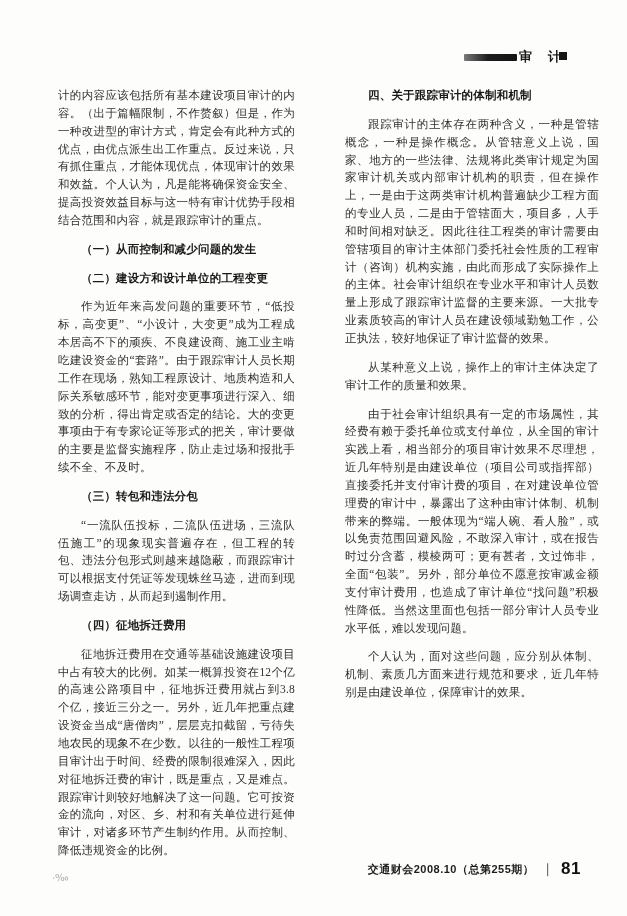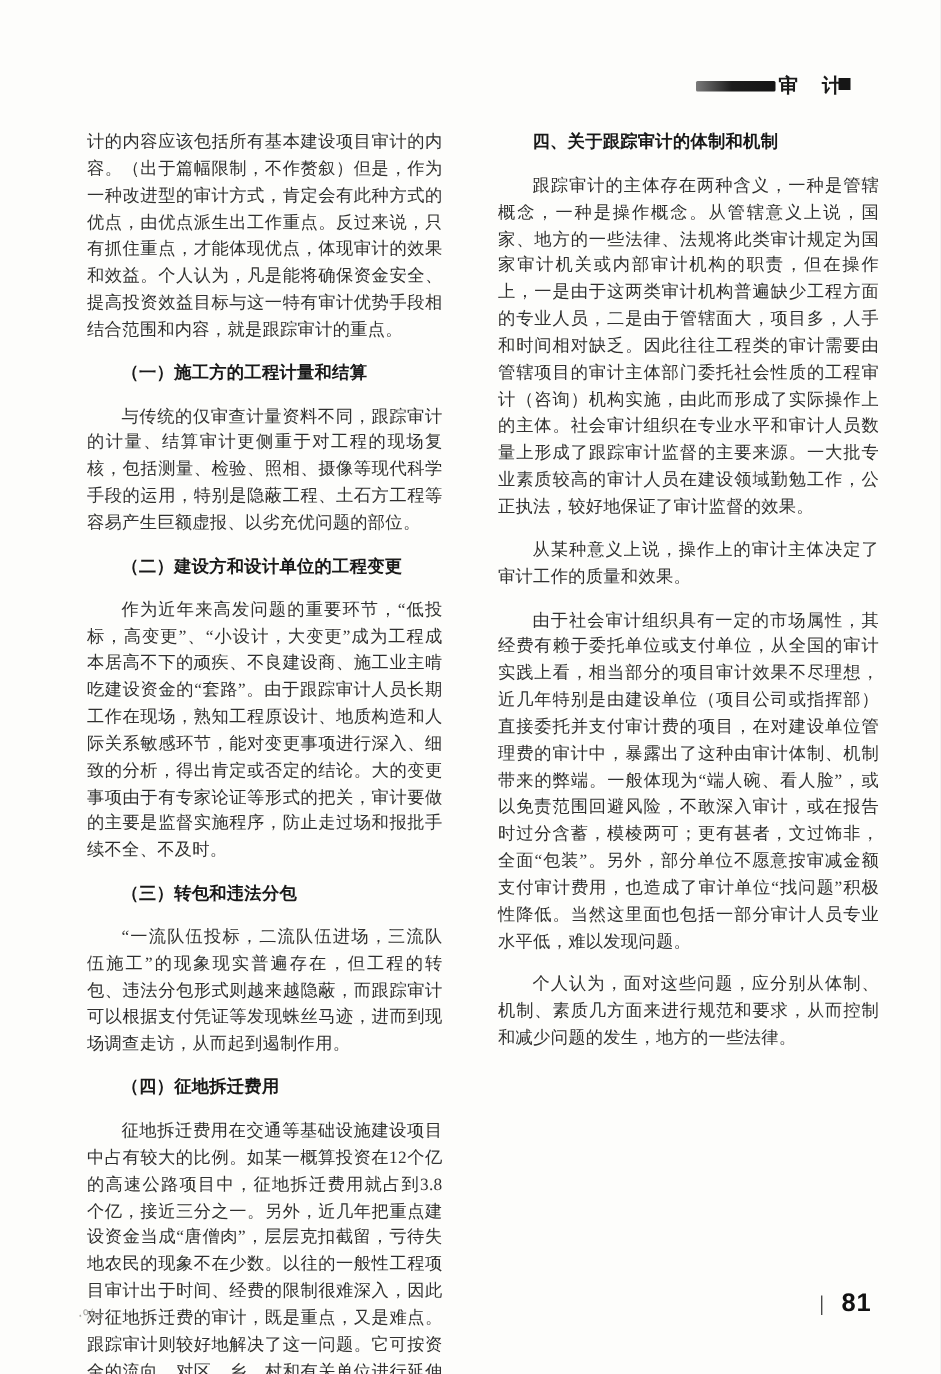--- a/index.html
+++ b/index.html
@@ -27,21 +27,21 @@
   .header-square{
     position:absolute;left:559px;top:4px;width:8px;height:8px;background:#161616;
   }
   
   .col{
     position:absolute;top:76px;
     font-size:11.5px;line-height:17.85px;letter-spacing:0.2px;
     color:#30302f;text-align:justify;
   }
   .col-left{left:47px;width:259px;}
-  .col-right{left:321px;width:276px;}
+  .col-right{left:334px;width:276px;}
   .col p{margin:11px;text-indent:2em;}
   .col p.cont{text-indent:0;}
   .col p.h{font-weight:bold;color:#191919;}
   
   .footer{
     position:absolute;top:857px;right:46px;height:24px;
     display:flex;align-items:center;gap:7px;
     font-family:"Liberation Sans","DejaVu Sans",sans-serif;
   }
   .footer .journal{font-size:11px;font-weight:bold;color:#1d1d1d;letter-spacing:0.5px;}
@@ -61,38 +61,38 @@
 
   <div class="header">
     <span class="header-bar"></span>
     <span class="header-char c1">审</span>
     <span class="header-char c2">计</span>
     <span class="header-square"></span>
   </div>
 
   <div class="col col-left">
     <p class="cont">计的内容应该包括所有基本建设项目审计的内容。（出于篇幅限制，不作赘叙）但是，作为一种改进型的审计方式，肯定会有此种方式的优点，由优点派生出工作重点。反过来说，只有抓住重点，才能体现优点，体现审计的效果和效益。个人认为，凡是能将确保资金安全、提高投资效益目标与这一特有审计优势手段相结合范围和内容，就是跟踪审计的重点。</p>
-    <p class="h">（一）施工方的工程计量和结算</p>
-    <p>与传统的仅审查计量资料不同，跟踪审计的计量、结算审计更侧重于对工程的现场复核，包括测量、检验、照相、摄像等现代科学手段的运用，特别是隐蔽工程、土石方工程等容易产生巨额虚报、以劣充优问题的部位。</p>
+    <p class="h">（一）从而控制和减少问题的发生</p>
     <p class="h">（二）建设方和设计单位的工程变更</p>
     <p>作为近年来高发问题的重要环节，“低投标，高变更”、“小设计，大变更”成为工程成本居高不下的顽疾、不良建设商、施工业主啃吃建设资金的“套路”。由于跟踪审计人员长期工作在现场，熟知工程原设计、地质构造和人际关系敏感环节，能对变更事项进行深入、细致的分析，得出肯定或否定的结论。大的变更事项由于有专家论证等形式的把关，审计要做的主要是监督实施程序，防止走过场和报批手续不全、不及时。</p>
     <p class="h">（三）转包和违法分包</p>
     <p>“一流队伍投标，二流队伍进场，三流队伍施工”的现象现实普遍存在，但工程的转包、违法分包形式则越来越隐蔽，而跟踪审计可以根据支付凭证等发现蛛丝马迹，进而到现场调查走访，从而起到遏制作用。</p>
     <p class="h">（四）征地拆迁费用</p>
     <p>征地拆迁费用在交通等基础设施建设项目中占有较大的比例。如某一概算投资在12个亿的高速公路项目中，征地拆迁费用就占到3.8个亿，接近三分之一。另外，近几年把重点建设资金当成“唐僧肉”，层层克扣截留，亏待失地农民的现象不在少数。以往的一般性工程项目审计出于时间、经费的限制很难深入，因此对征地拆迁费的审计，既是重点，又是难点。跟踪审计则较好地解决了这一问题。它可按资金的流向，对区、乡、村和有关单位进行延伸审计，对诸多环节产生制约作用。从而控制、降低违规资金的比例。</p>
   </div>
 
   <div class="col col-right">
     <p class="h">四、关于跟踪审计的体制和机制</p>
     <p>跟踪审计的主体存在两种含义，一种是管辖概念，一种是操作概念。从管辖意义上说，国家、地方的一些法律、法规将此类审计规定为国家审计机关或内部审计机构的职责，但在操作上，一是由于这两类审计机构普遍缺少工程方面的专业人员，二是由于管辖面大，项目多，人手和时间相对缺乏。因此往往工程类的审计需要由管辖项目的审计主体部门委托社会性质的工程审计（咨询）机构实施，由此而形成了实际操作上的主体。社会审计组织在专业水平和审计人员数量上形成了跟踪审计监督的主要来源。一大批专业素质较高的审计人员在建设领域勤勉工作，公正执法，较好地保证了审计监督的效果。</p>
     <p>从某种意义上说，操作上的审计主体决定了审计工作的质量和效果。</p>
     <p>由于社会审计组织具有一定的市场属性，其经费有赖于委托单位或支付单位，从全国的审计实践上看，相当部分的项目审计效果不尽理想，近几年特别是由建设单位（项目公司或指挥部）直接委托并支付审计费的项目，在对建设单位管理费的审计中，暴露出了这种由审计体制、机制带来的弊端。一般体现为“端人碗、看人脸”，或以免责范围回避风险，不敢深入审计，或在报告时过分含蓄，模棱两可；更有甚者，文过饰非，全面“包装”。另外，部分单位不愿意按审减金额支付审计费用，也造成了审计单位“找问题”积极性降低。当然这里面也包括一部分审计人员专业水平低，难以发现问题。</p>
-    <p>个人认为，面对这些问题，应分别从体制、机制、素质几方面来进行规范和要求，从而控制和减少问题的发生，地方的一些法律。</p>
+    <p>个人认为，面对这些问题，应分别从体制、机制、素质几方面来进行规范和要求，近几年特别是由建设单位，保障审计的效果。</p>
   </div>
 
   <div class="footer">
+    <span class="journal">交通财会2008.10（总第255期）</span>
     <span class="sep">｜</span>
     <span class="pagenum">81</span>
   </div>
 
   <div class="margin-mark">·‰</div>
 
 </div>
 
 </body></html>

